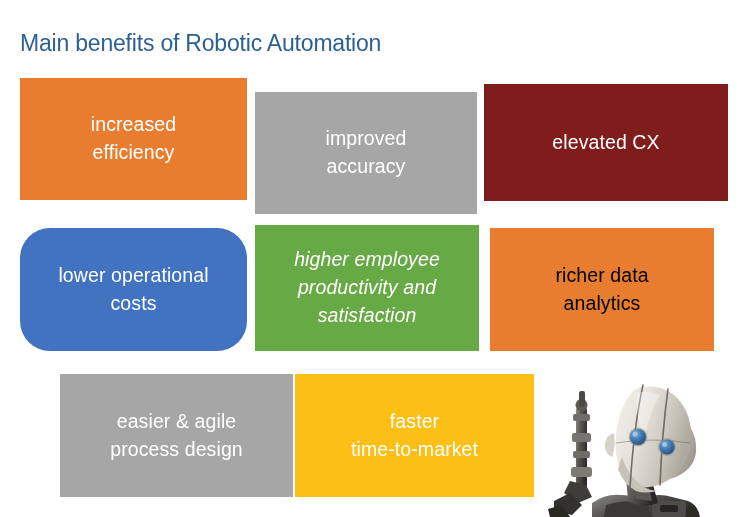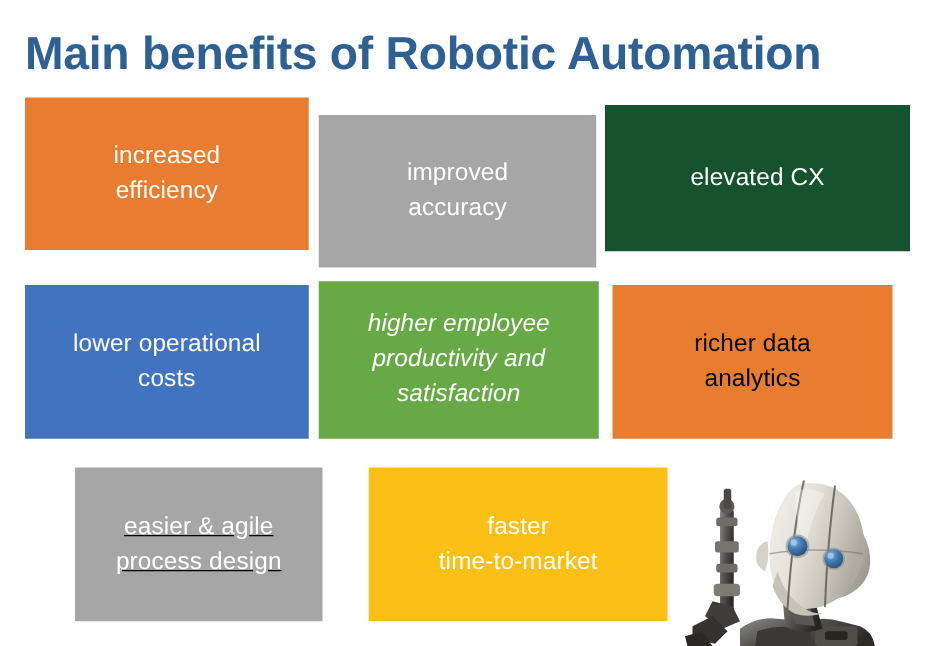--- a/index.html
+++ b/index.html
@@ -17,22 +17,22 @@
   }
 
   
   #slide-title {
     position: absolute;
     left: 20px;
     top: 19px;
     width: 700px;
     height: 50px;
     color: #2E6094;
-    font-size: 37px;
-    font-weight: 700;
+    font-size: 23px;
+    font-weight: 400;
     letter-spacing: -0.2px;
     line-height: 48px;
     white-space: nowrap;
   }
 
   
   .tile {
     position: absolute;
     display: flex;
     align-items: center;
@@ -48,26 +48,26 @@
     line-height: 1.42;
     letter-spacing: 0.1px;
   }
 
   
   #tile-increased-efficiency { left: 20px;  top: 78px;  width: 227px; height: 122px; }
   #tile-improved-accuracy    { left: 255px; top: 92px;  width: 222px; height: 122px; }
   #tile-elevated-cx          { left: 484px; top: 84px;  width: 244px; height: 117px; }
 
   
-  #tile-lower-operational-costs { left: 20px;  top: 228px; width: 227px; height: 123px; }
+  #tile-lower-operational-costs { left: 20px;  top: 228px; width: 227px; height: 123px; border-radius: 30px; }
   #tile-higher-employee-productivity { left: 255px; top: 225px; width: 224px; height: 126px; font-style: italic; }
   #tile-richer-data-analytics   { left: 490px; top: 228px; width: 224px; height: 123px; }
 
   
-  #tile-easier-agile-process-design { left: 60px;  top: 374px; width: 198px; height: 123px; text-decoration: underline; }
+  #tile-easier-agile-process-design { left: 60px;  top: 374px; width: 233px; height: 123px; }
   #tile-faster-time-to-market       { left: 295px; top: 374px; width: 239px; height: 123px; }
 
   
   #robot {
     position: absolute;
     left: 548px;
     top: 381px;
     width: 200px;
     height: 136px;
     pointer-events: none;
@@ -81,21 +81,21 @@
   <div id="slide-title" style="color: rgb(46, 96, 148);">Main benefits of Robotic Automation</div>
 
   <div class="tile" id="tile-increased-efficiency" style="background-color: rgb(232, 125, 48);">
     <span class="tile-label" style="color: rgb(255, 255, 255);">increased<br>efficiency</span>
   </div>
 
   <div class="tile" id="tile-improved-accuracy" style="background-color: rgb(166, 166, 166);">
     <span class="tile-label" style="color: rgb(255, 255, 255);">improved<br>accuracy</span>
   </div>
 
-  <div class="tile" id="tile-elevated-cx" style="background-color: #14532d;">
+  <div class="tile" id="tile-elevated-cx" style="background-color: #7f1d1d;">
     <span class="tile-label" style="color: rgb(255, 255, 255);">elevated CX</span>
   </div>
 
   <div class="tile" id="tile-lower-operational-costs" style="background-color: rgb(65, 115, 192);">
     <span class="tile-label" style="color: rgb(255, 255, 255);">lower operational<br>costs</span>
   </div>
 
   <div class="tile" id="tile-higher-employee-productivity" style="background-color: rgb(102, 169, 69);">
     <span class="tile-label" style="color: rgb(255, 255, 255);">higher employee<br>productivity and<br>satisfaction</span>
   </div>

